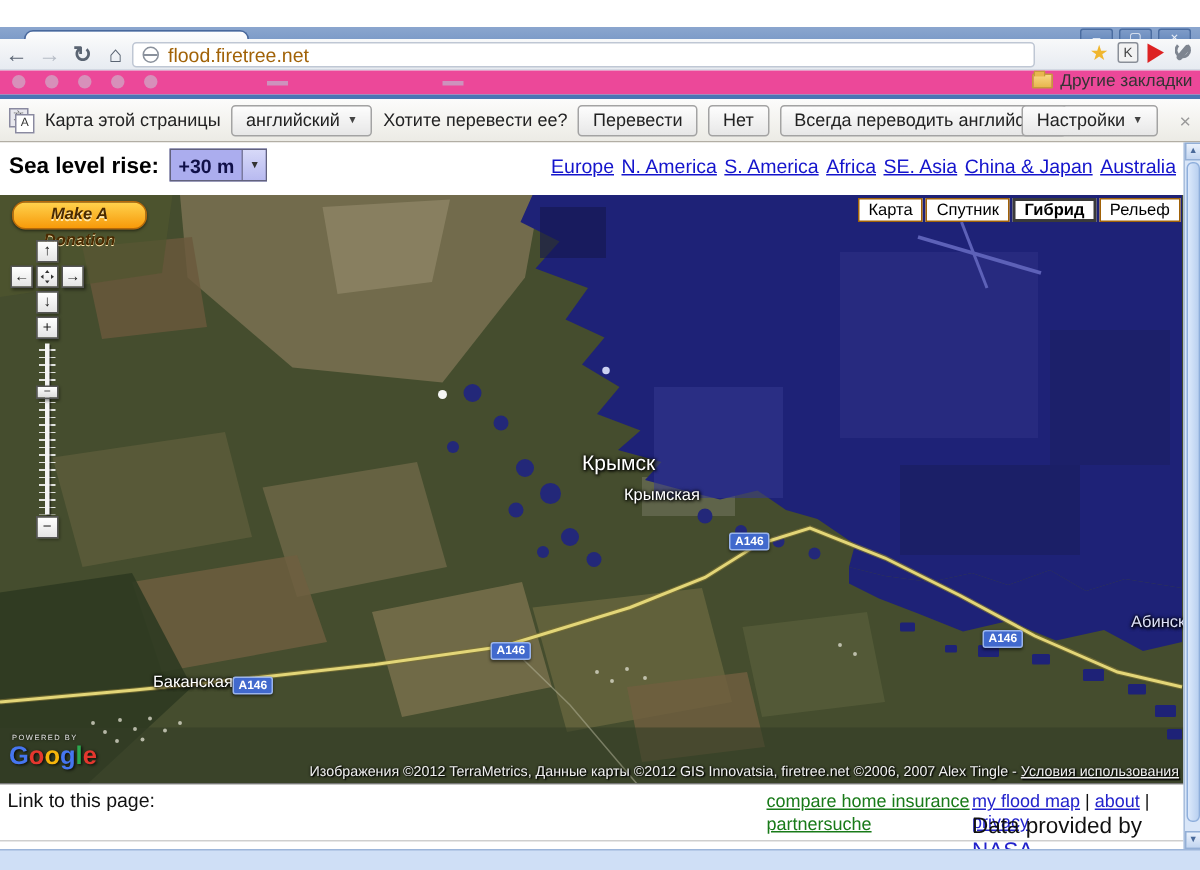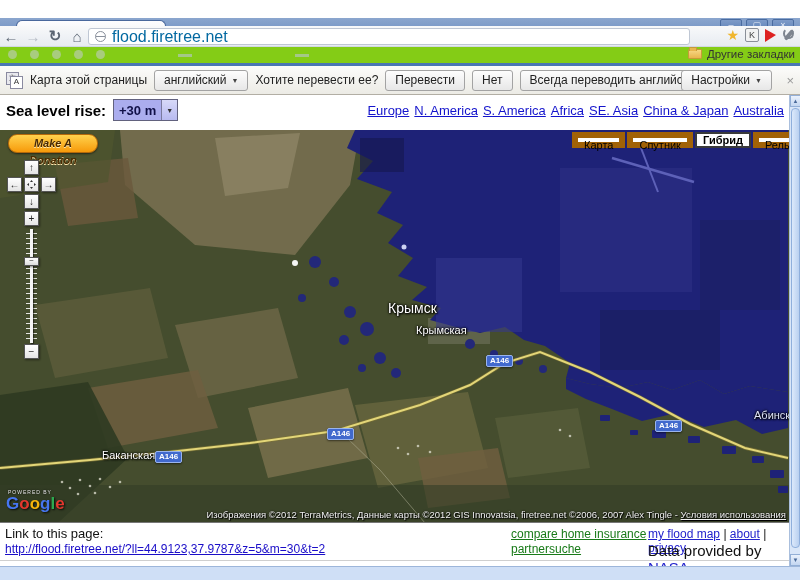--- a/index.html
+++ b/index.html
@@ -26,34 +26,34 @@
 
   #toolbar { left:0; top:26px; width:800px; height:21px;
     background:linear-gradient(#f8f9fa,#e7ebf1); border-bottom:1px solid #d2d8e2;
     display:flex; align-items:center; }
   .navbtn { font-size:15px; font-weight:bold; color:#5a6472; width:22px; text-align:center; }
   .navbtn.disabled { color:#b6bcc6; }
   #urlbar { position:absolute; left:88px; top:2px; width:602px; height:17px; background:#fff;
     border:1px solid #bfc7d4; border-radius:3px; display:flex; align-items:center; padding:0 6px; gap:6px; }
   #globe { width:11px; height:11px; border:1.5px solid #8a919c; border-radius:50%;
     background:linear-gradient(#0000 0 4px,#8a919c 4px 5.5px,#0000 5.5px); flex:none; }
-  #url-text { font-size:16px; color:#0369a1; }
+  #url-text { font-size:13px; color:#a16207; }
   #tb-icons { position:absolute; right:4px; top:1px; display:flex; gap:6px; align-items:center; }
   #star-ic { color:#f0b62e; font-size:14px; }
   #k-ic { width:14px; height:14px; border:1px solid #8a8f98; border-radius:2px; font-size:9px;
     text-align:center; line-height:12px; color:#444; background:#f2f2f2; }
   #kasp-ic { width:0; height:0; border-left:11px solid #d22; border-top:6px solid transparent;
     border-bottom:7px solid transparent; }
   #wrench-ic { width:14px; height:14px; position:relative; }
   #wrench-ic::before { content:""; position:absolute; left:5px; top:1px; width:4px; height:12px;
     background:#7e8590; border-radius:2px; transform:rotate(40deg); }
   #wrench-ic::after { content:""; position:absolute; left:1px; top:0; width:7px; height:7px;
     border:2.5px solid #7e8590; border-radius:50%; border-top-color:transparent; }
 
-  #bookmarksbar { left:0; top:47px; width:800px; height:16px; background:#84cc16;
+  #bookmarksbar { left:0; top:47px; width:800px; height:16px; background:#ec4899;
     display:flex; align-items:center; }
   .faint-ic { width:9px; height:9px; border-radius:50%; background:#c7ccd6; opacity:.55;
     position:absolute; top:3px; }
   .faint-dash { width:14px; height:3px; background:#b9c5d6; opacity:.6; position:absolute; top:7px; }
   #otherbm { position:absolute; right:5px; top:1px; display:flex; gap:5px; align-items:center; }
   #folder-ic { width:14px; height:10px; background:linear-gradient(#f7d783,#e8b64e);
     border:1px solid #c69a3a; border-radius:1px; position:relative; }
   #folder-ic::before { content:""; position:absolute; left:0; top:-3px; width:6px; height:3px;
     background:#e8b64e; border:1px solid #c69a3a; border-bottom:none; border-radius:1px 1px 0 0; }
   #otherbm-label { font-size:11.5px; color:#333; }
@@ -101,21 +101,21 @@
     box-shadow:1px 1px 2px rgba(0,0,0,.45); }
   #pan-center-ic svg { display:block; margin:2px auto 0; }
   #zslider { position:absolute; left:26px; top:99px; width:11px; height:114px;
     background:repeating-linear-gradient(#0000 0 4px, rgba(255,255,255,.85) 4px 5px); }
   #zslider::before { content:""; position:absolute; left:4px; top:0; width:3px; height:100%;
     background:#f4f4f4; box-shadow:1px 1px 1px rgba(0,0,0,.5); }
   #zhandle { position:absolute; left:24px; top:127px; width:15px; height:9px;
     background:linear-gradient(#fff,#dcdcdc); border:1px solid #555; font-size:8px;
     line-height:6px; text-align:center; color:#333; box-shadow:1px 1px 2px rgba(0,0,0,.45); }
   #maptypes { position:absolute; left:572px; top:2px; display:flex; gap:2px; }
-  .mtb { height:16px; background:#fff; border:6px solid #a16207; color:#000;
+  .mtb { height:16px; background:#fff; border:1px solid #a16207; color:#000;
     font-size:11px; line-height:14px; padding:0 6px; white-space:nowrap; }
   .mtb.sel { font-weight:bold; border:2px solid #3a3a3a; line-height:12px; }
   .maplabel { position:absolute; color:#fff; white-space:nowrap;
     text-shadow:0 0 2px #000,0 0 3px #000,1px 1px 2px #000; }
   #lbl-city { left:388px; top:170px; font-size:14px; }
   #lbl-town { left:416px; top:194px; font-size:11px; }
   #lbl-sw   { left:102px; top:319px; font-size:11px; }
   #lbl-e    { left:754px; top:279px; font-size:11px; color:#dee2f8; }
   .shield { position:absolute; height:12px; background:#4169cd; border:1px solid #9ab4ec;
     border-radius:2px; color:#fff; font-size:8px; font-weight:bold; line-height:10px;
@@ -366,21 +366,20 @@
     <div id="glogo">
       <span>G</span><span>o</span><span>o</span><span>g</span><span>l</span><span>e</span>
     </div>
     <div id="attr">
       <span>Изображения ©2012 TerraMetrics, Данные карты ©2012 GIS Innovatsia, firetree.net ©2006, 2007 Alex Tingle - </span><span class="terms">Условия использования</span>
     </div>
   </div>
 
   <div id="footer" class="abs">
     <div id="link-label">Link to this page:</div>
-    <a id="page-url">http://flood.firetree.net/?ll=44.9123,37.9787&amp;z=5&amp;m=30&amp;t=2</a>
     <a class="adlink" style="top:4px">compare home insurance</a>
     <a class="adlink" style="top:19px">partnersuche</a>
     <div id="sitelinks">
       <a>my flood map</a>
       <span>|</span>
       <a>about</a>
       <span>|</span>
       <a>privacy</a>
     </div>
     <div id="datanote">

